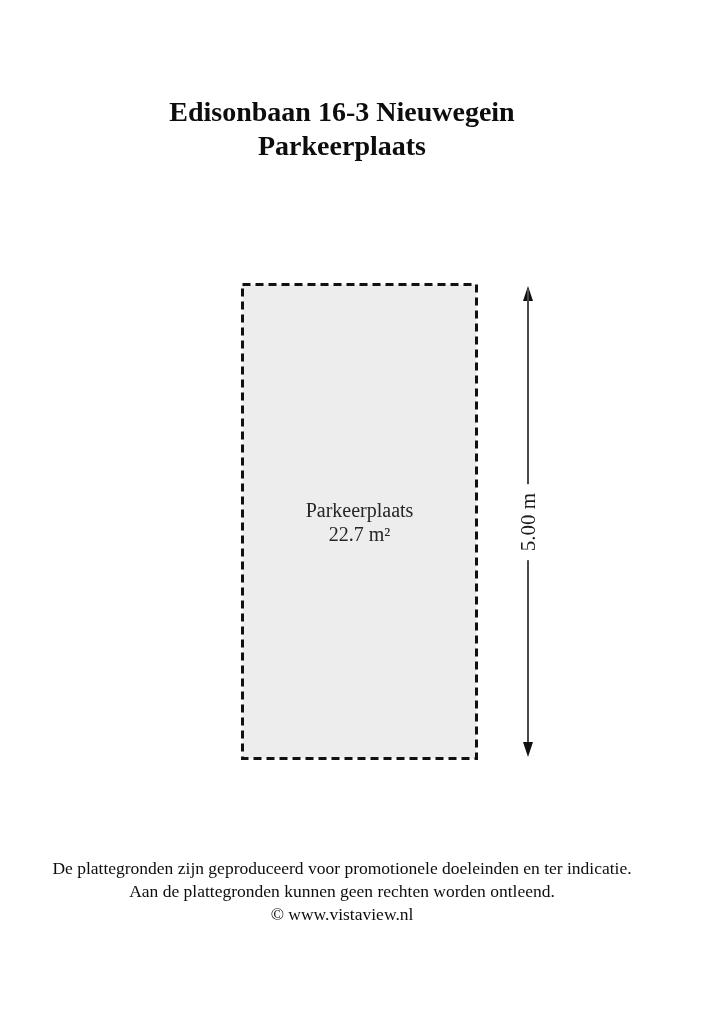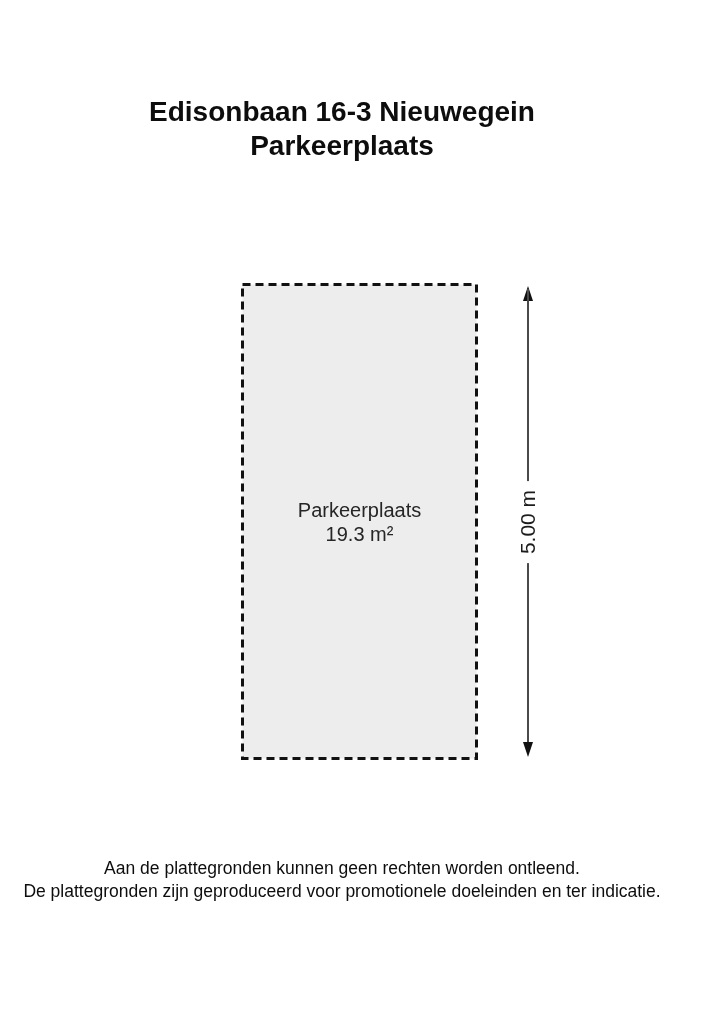--- a/index.html
+++ b/index.html
@@ -10,21 +10,21 @@
     --dimension-line: #4a4a4a;
     --arrowhead: #111111;
   }
   * { margin: 0; padding: 0; box-sizing: border-box; }
   html, body { background: var(--background); }
   .page {
     position: relative;
     width: 684px;
     height: 1024px;
     background: var(--background);
-    font-family: Liberation Sans, sans-serif;
+    font-family: Liberation Serif, serif;
     color: var(--text);
     overflow: hidden;
   }
 
   
   .title {
     position: absolute;
     top: 95px;
     left: 0;
     width: 100%;
@@ -157,29 +157,30 @@
     <div>Parkeerplaats</div>
   </header>
 
 
   <div class="room">
     <svg width="237" height="477" viewBox="0 0 237 477">
       <rect x="1.5" y="1.5" width="234" height="474" fill="var(--room-fill)" stroke="var(--room-border)" stroke-width="3" stroke-dasharray="8 5"></rect>
     </svg>
     <div class="room-label">
       <div>Parkeerplaats</div>
-      <div>19.3 m²</div>
+      <div>22.7 m²</div>
     </div>
   </div>
 
   <div class="dim-v">
     <span class="head-top"></span>
     <span class="dim-line"></span>
     <span class="head-bottom"></span>
     <span class="dim-label">5.00 m</span>
   </div>
 
   <footer class="footer">
+    <div>De plattegronden zijn geproduceerd voor promotionele doeleinden en ter indicatie.</div>
     <div>Aan de plattegronden kunnen geen rechten worden ontleend.</div>
-    <div>De plattegronden zijn geproduceerd voor promotionele doeleinden en ter indicatie.</div>
+    <div>© www.vistaview.nl</div>
   </footer>
 
 </div>
 
 </body></html>

